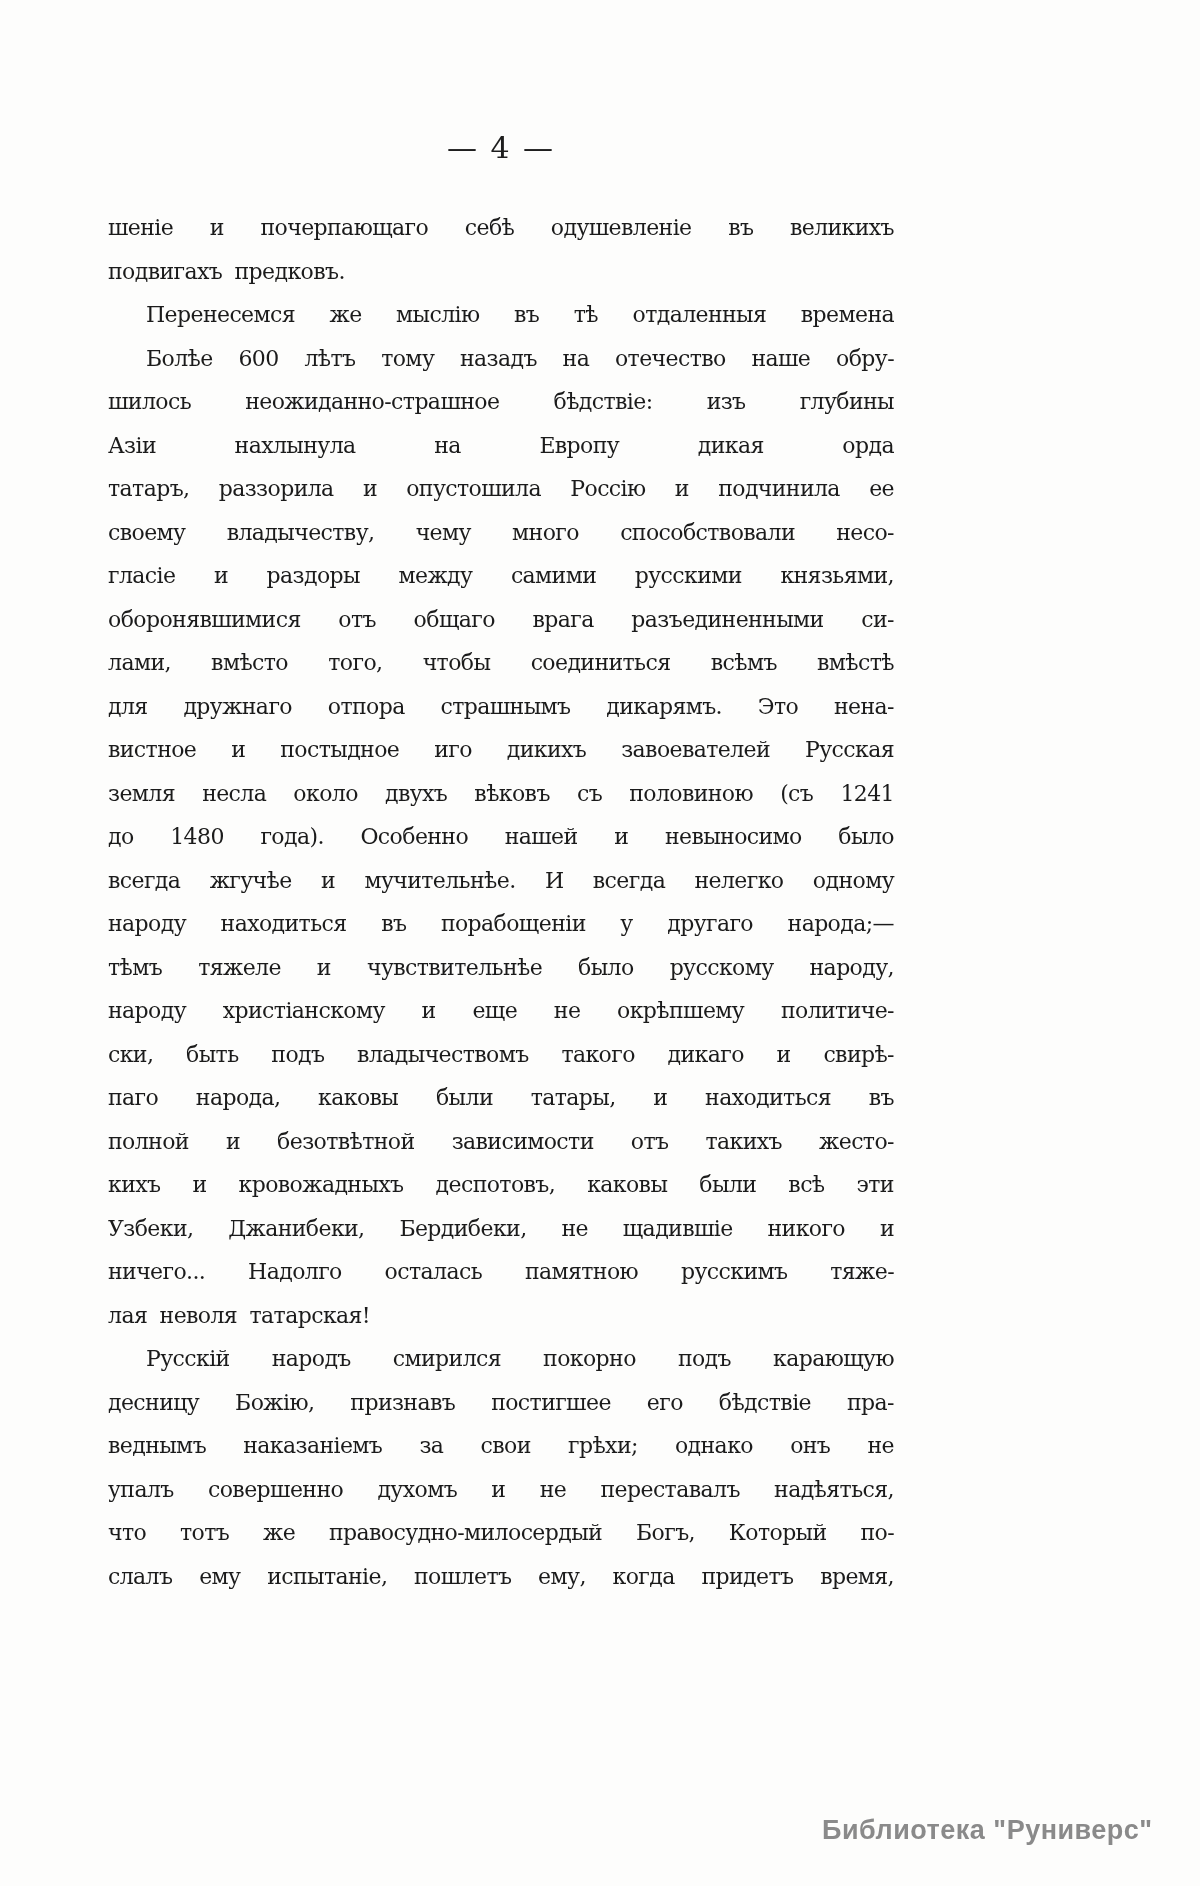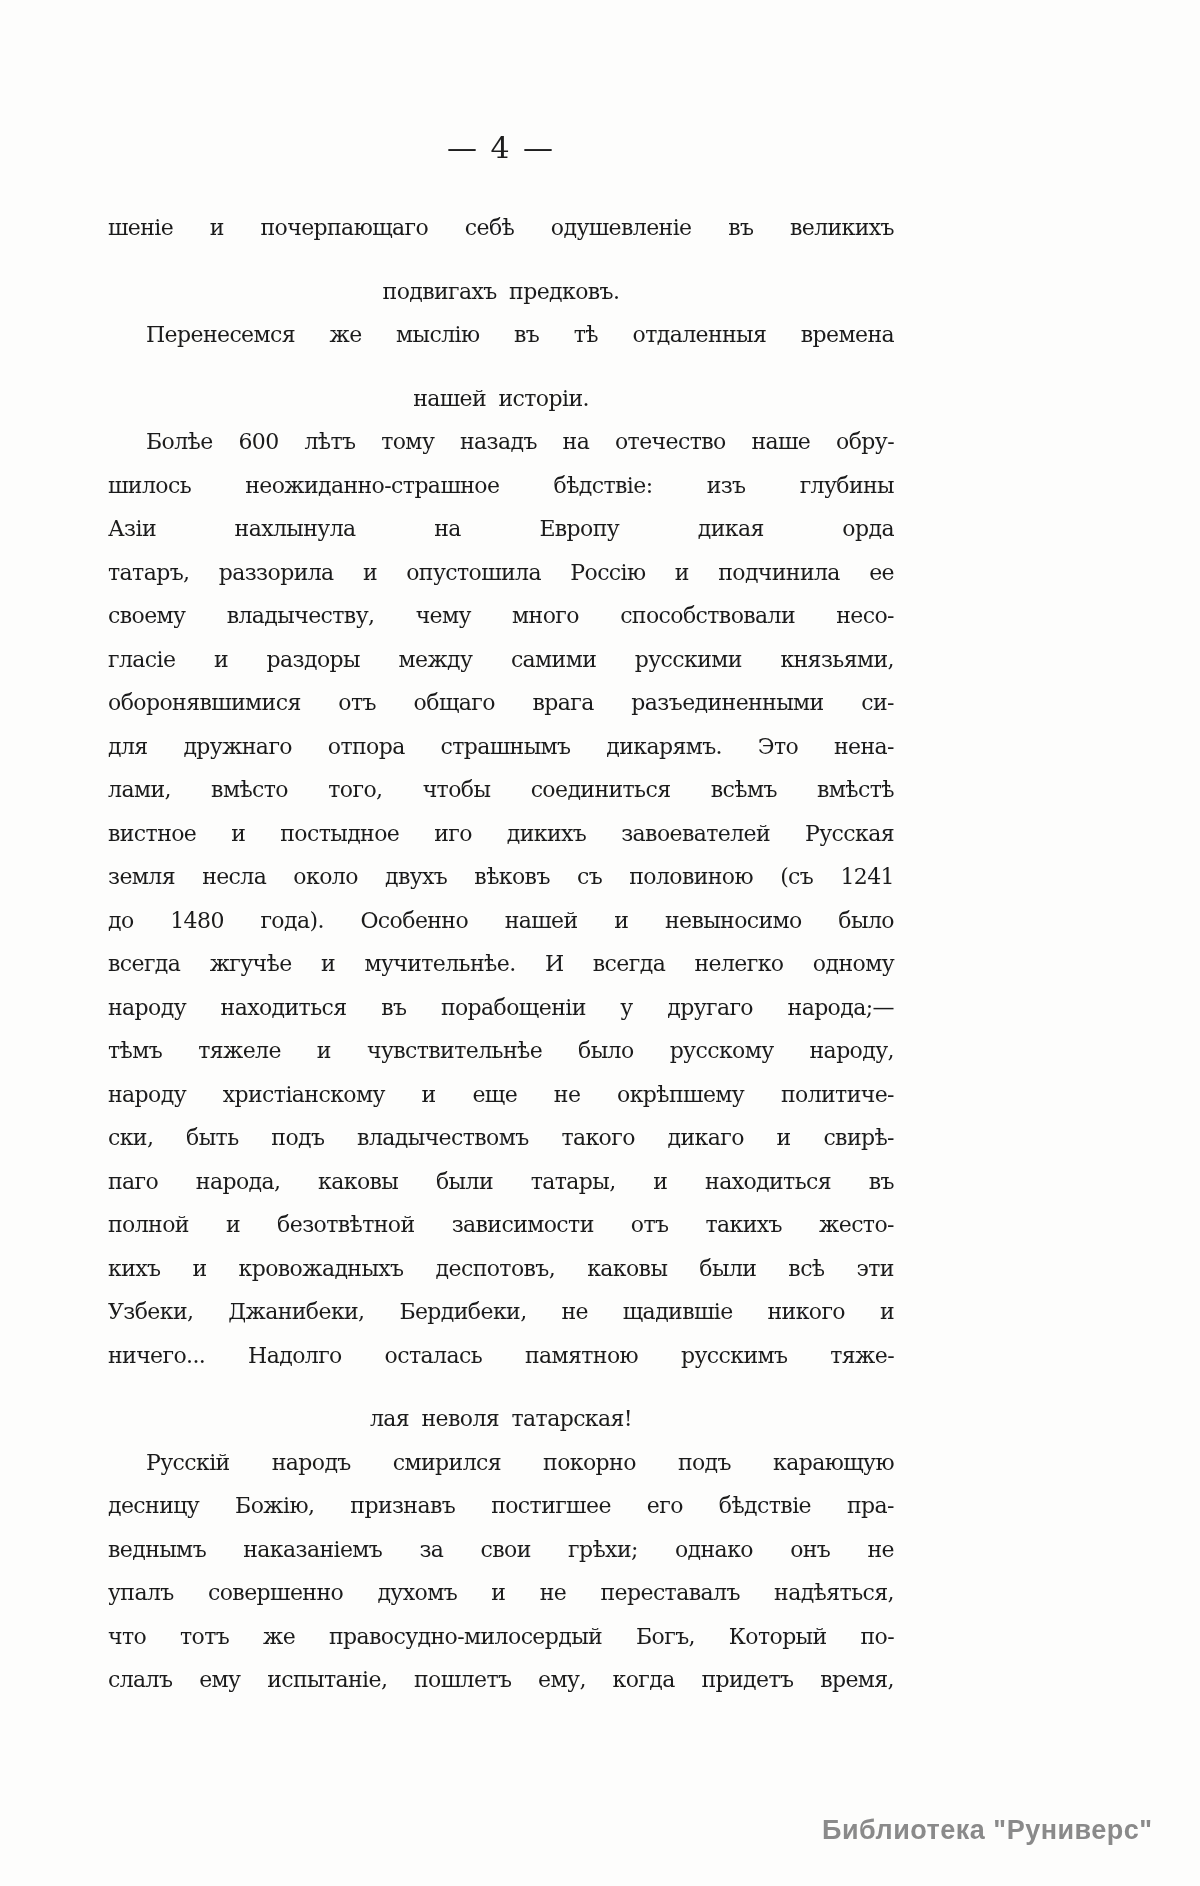--- a/index.html
+++ b/index.html
@@ -38,23 +38,22 @@
   .line {
     height: 43.5px;
     line-height: 43.5px;
     white-space: nowrap;
   }
   .line.just {
     display: flex;
     justify-content: space-between;
   }
   .line.end {
-    text-align: center;
+    text-align: left;
     word-spacing: 6px;
-    margin-top: 20px;
   }
   .line.indent { padding-left: 38px; }
   .watermark {
     position: absolute;
     top: 1815px;
     left: 822px;
     font-family: "Liberation Sans", sans-serif;
     font-weight: bold;
     font-size: 27px;
     color: #8a8a8a;
@@ -81,21 +80,20 @@
     <div class="line end">подвигахъ предковъ.</div>
     <div class="line just indent">
         <span>Перенесемся</span>
         <span>же</span>
         <span>мыслію</span>
         <span>въ</span>
         <span>тѣ</span>
         <span>отдаленныя</span>
         <span>времена</span>
       </div>
-    <div class="line end">нашей исторіи.</div>
     <div class="line just indent">
         <span>Болѣе</span>
         <span>600</span>
         <span>лѣтъ</span>
         <span>тому</span>
         <span>назадъ</span>
         <span>на</span>
         <span>отечество</span>
         <span>наше</span>
         <span>обру-</span>
@@ -144,36 +142,36 @@
       </div>
     <div class="line just">
         <span>оборонявшимися</span>
         <span>отъ</span>
         <span>общаго</span>
         <span>врага</span>
         <span>разъединенными</span>
         <span>си-</span>
       </div>
     <div class="line just">
+        <span>лами,</span>
+        <span>вмѣсто</span>
+        <span>того,</span>
+        <span>чтобы</span>
+        <span>соединиться</span>
+        <span>всѣмъ</span>
+        <span>вмѣстѣ</span>
+      </div>
+    <div class="line just">
         <span>для</span>
         <span>дружнаго</span>
         <span>отпора</span>
         <span>страшнымъ</span>
         <span>дикарямъ.</span>
         <span>Это</span>
         <span>нена-</span>
-      </div>
-    <div class="line just">
-        <span>лами,</span>
-        <span>вмѣсто</span>
-        <span>того,</span>
-        <span>чтобы</span>
-        <span>соединиться</span>
-        <span>всѣмъ</span>
-        <span>вмѣстѣ</span>
       </div>
     <div class="line just">
         <span>вистное</span>
         <span>и</span>
         <span>постыдное</span>
         <span>иго</span>
         <span>дикихъ</span>
         <span>завоевателей</span>
         <span>Русская</span>
       </div>

